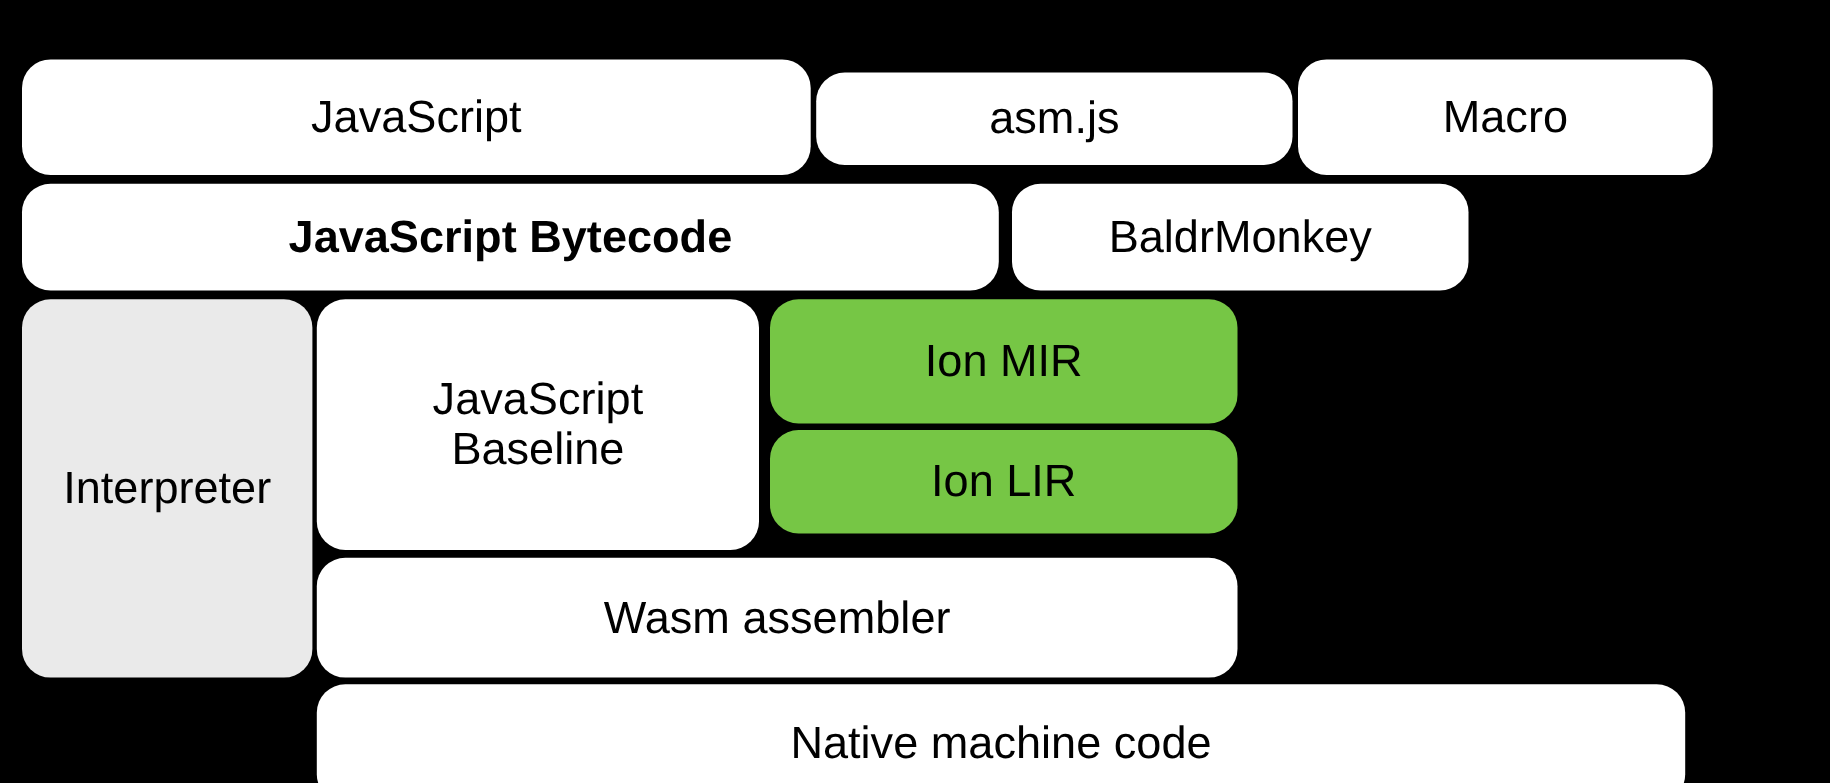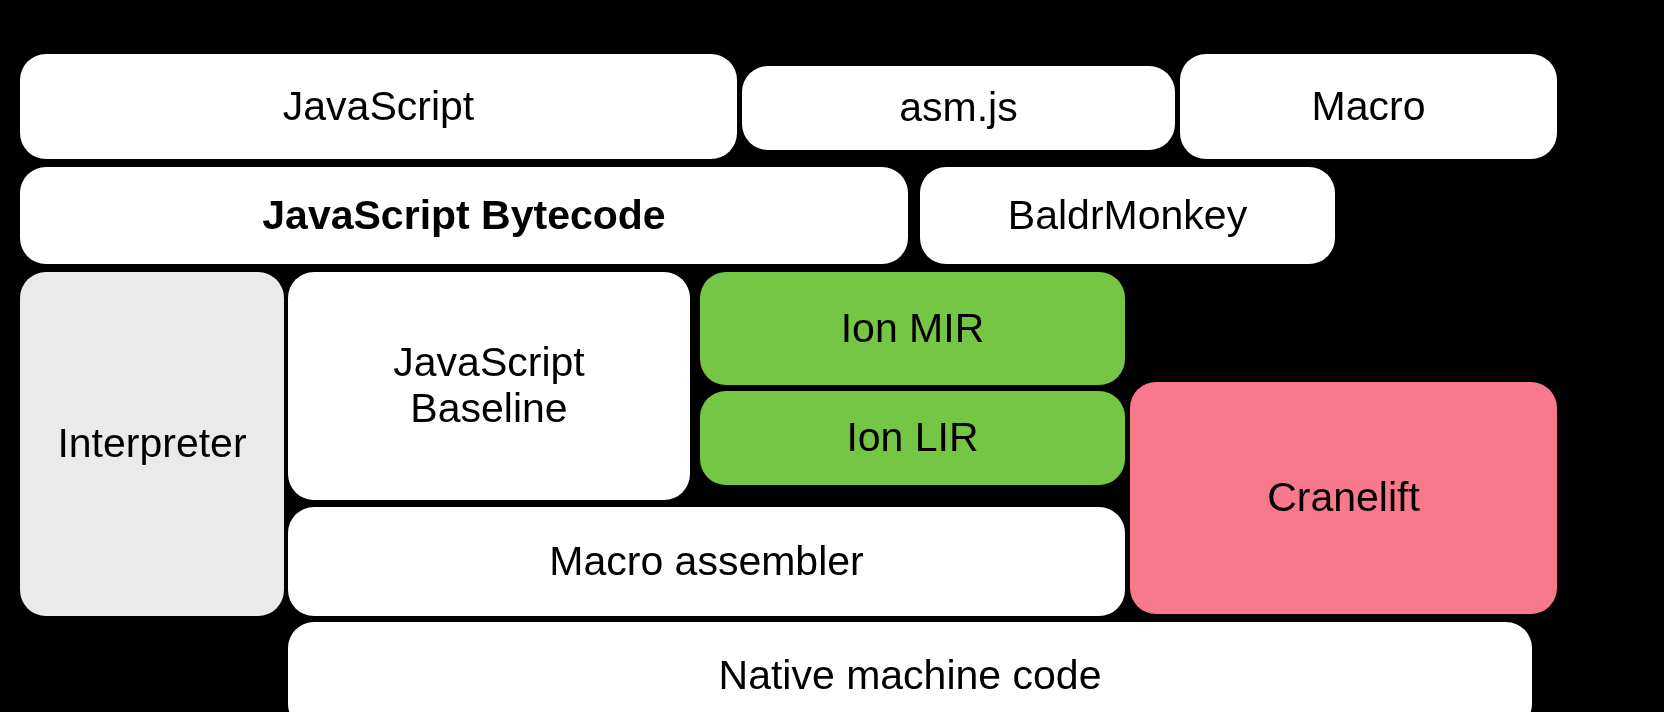--- a/index.html
+++ b/index.html
@@ -44,16 +44,15 @@
     <div class="node fill-white" style="left: 20px; top: 8px; width: 717px; height: 105px;">JavaScript</div>
     <div class="node fill-white" style="left: 742px; top: 20px; width: 433px; height: 84px;">asm.js</div>
     <div class="node fill-white" style="left: 1180px; top: 8px; width: 377px; height: 105px;">Macro</div>
     <div class="node fill-white" style="left: 20px; top: 121px; width: 888px; height: 97px; font-weight: bold;">JavaScript Bytecode</div>
     <div class="node fill-white" style="left: 920px; top: 121px; width: 415px; height: 97px;">BaldrMonkey</div>
     <div class="node fill-gray" style="left: 20px; top: 226px; width: 264px; height: 344px;">Interpreter</div>
     <div class="node fill-white" style="left: 288px; top: 226px; width: 402px; height: 228px;">JavaScript
 Baseline</div>
     <div class="node fill-green" style="left: 700px; top: 226px; width: 425px; height: 113px;">Ion MIR</div>
     <div class="node fill-green" style="left: 700px; top: 345px; width: 425px; height: 94px;">Ion LIR</div>
-    <div class="node fill-pink" style="left: 1130px; top: 336px; width: 427px; height: 232px;">Cranelift</div>
-    <div class="node fill-white" style="left: 288px; top: 461px; width: 837px; height: 109px;">Macro assembler</div>
+    <div class="node fill-white" style="left: 288px; top: 461px; width: 837px; height: 109px;">Wasm assembler</div>
     <div class="node fill-white" style="left: 288px; top: 576px; width: 1244px; height: 108px;">Native machine code</div>
   </div>
 
 </body></html>

